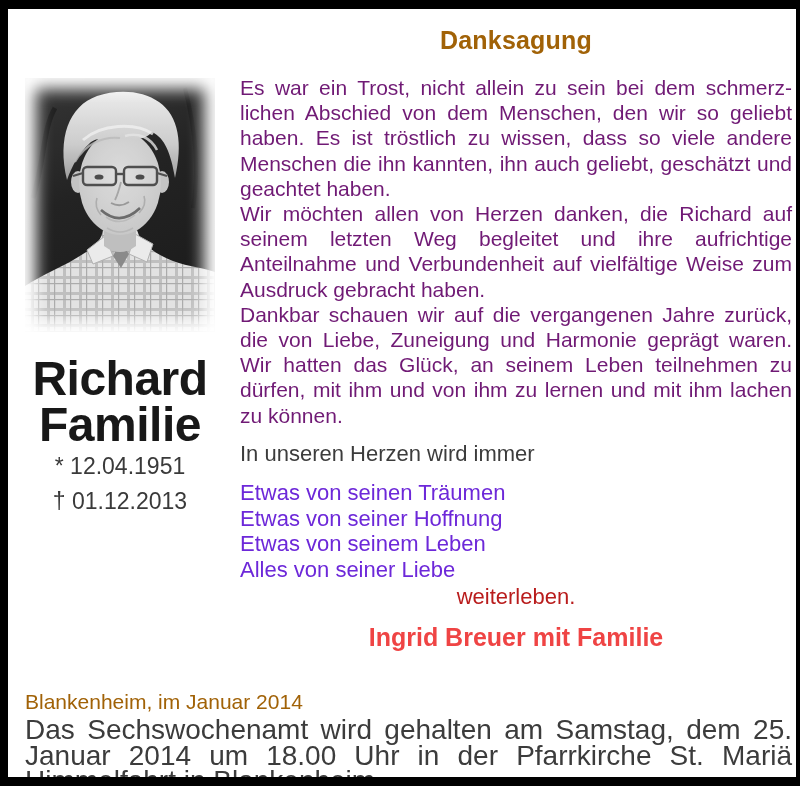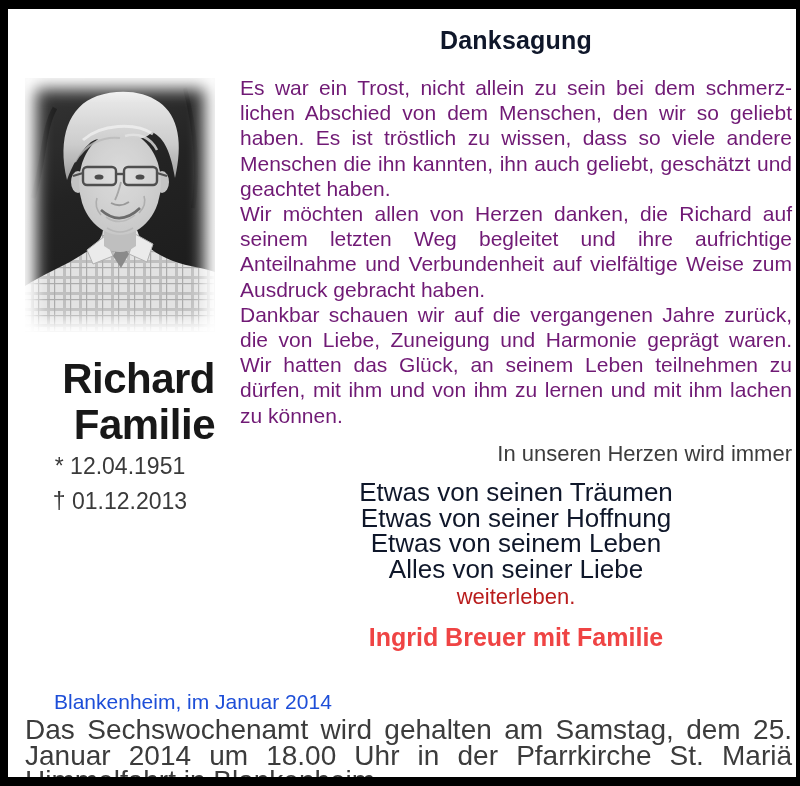--- a/index.html
+++ b/index.html
@@ -10,76 +10,76 @@
     position:relative;
     width:800px; height:786px;
     background:#ffffff;
     border-style:solid; border-color:#000;
     border-width:9px 4px 9px 8px;
     overflow:hidden;
   }
 
   .title {
     position:absolute; left:232px; top:17px; width:552px;
-    text-align:center; font-size:25px; font-weight:bold; color:#0f172a;
+    text-align:center; font-size:25px; font-weight:bold; color:#a16207;
     letter-spacing:.2px;
   }
 
   
   .photo {
     position:absolute; left:17px; top:69px; width:190px; height:254px;
     overflow:hidden;
   }
   .photo svg { display:block; width:100%; height:100%; filter:blur(.4px) contrast(.96); }
   .photo::after {
     content:""; position:absolute; inset:0;
     box-shadow: inset 0 0 16px 11px #ffffff;
     pointer-events:none;
   }
 
   
   .name {
     position:absolute; left:17px; top:347px; width:190px;
-    text-align:right; font-size:42px; line-height:46px;
+    text-align:center; font-size:48px; line-height:46px;
     font-weight:bold; color:#181818; letter-spacing:-0.5px;
   }
   .dates {
     position:absolute; left:17px; top:440px; width:190px;
     text-align:center; font-size:23px; line-height:35px; color:#3a3a3a;
   }
 
   
   .bodytext {
     position:absolute; left:232px; top:66px; width:552px;
     font-size:21px; line-height:25.2px; color:#701a75;
     text-align:justify;
   }
   .bodytext p { margin:0; }
 
   .verse-intro {
     position:absolute; left:232px; top:432px; width:552px;
-    text-align:right; font-size:22px; color:#3c3c3c;
+    text-align:left; font-size:22px; color:#3c3c3c;
   }
   .verse-lines {
     position:absolute; left:232px; top:471px; width:552px;
-    text-align:center; font-size:26px; line-height:25.7px; color:#0f172a;
+    font-size:22px; line-height:25.7px; color:#6d28d9;
   }
   .verse-outro {
     position:absolute; left:232px; top:575px; width:552px;
     text-align:center; font-size:22px; color:#b91c1c;
   }
   .signature {
     position:absolute; left:232px; top:614px; width:552px;
     text-align:center; font-size:25px; font-weight:bold; color:#ef4444;
   }
 
   
   .place-date {
     position:absolute; left:17px; top:681px;
-    font-size:21px; color:#1d4ed8;margin-left:29px;
+    font-size:21px; color:#a16207;
   }
   .service-info {
     position:absolute; left:17px; top:708px; width:767px;
     font-size:28px; line-height:25.5px; color:#3c3c3c;
     text-align:justify;
   }
 </style>
 </head>
 <body>
 

